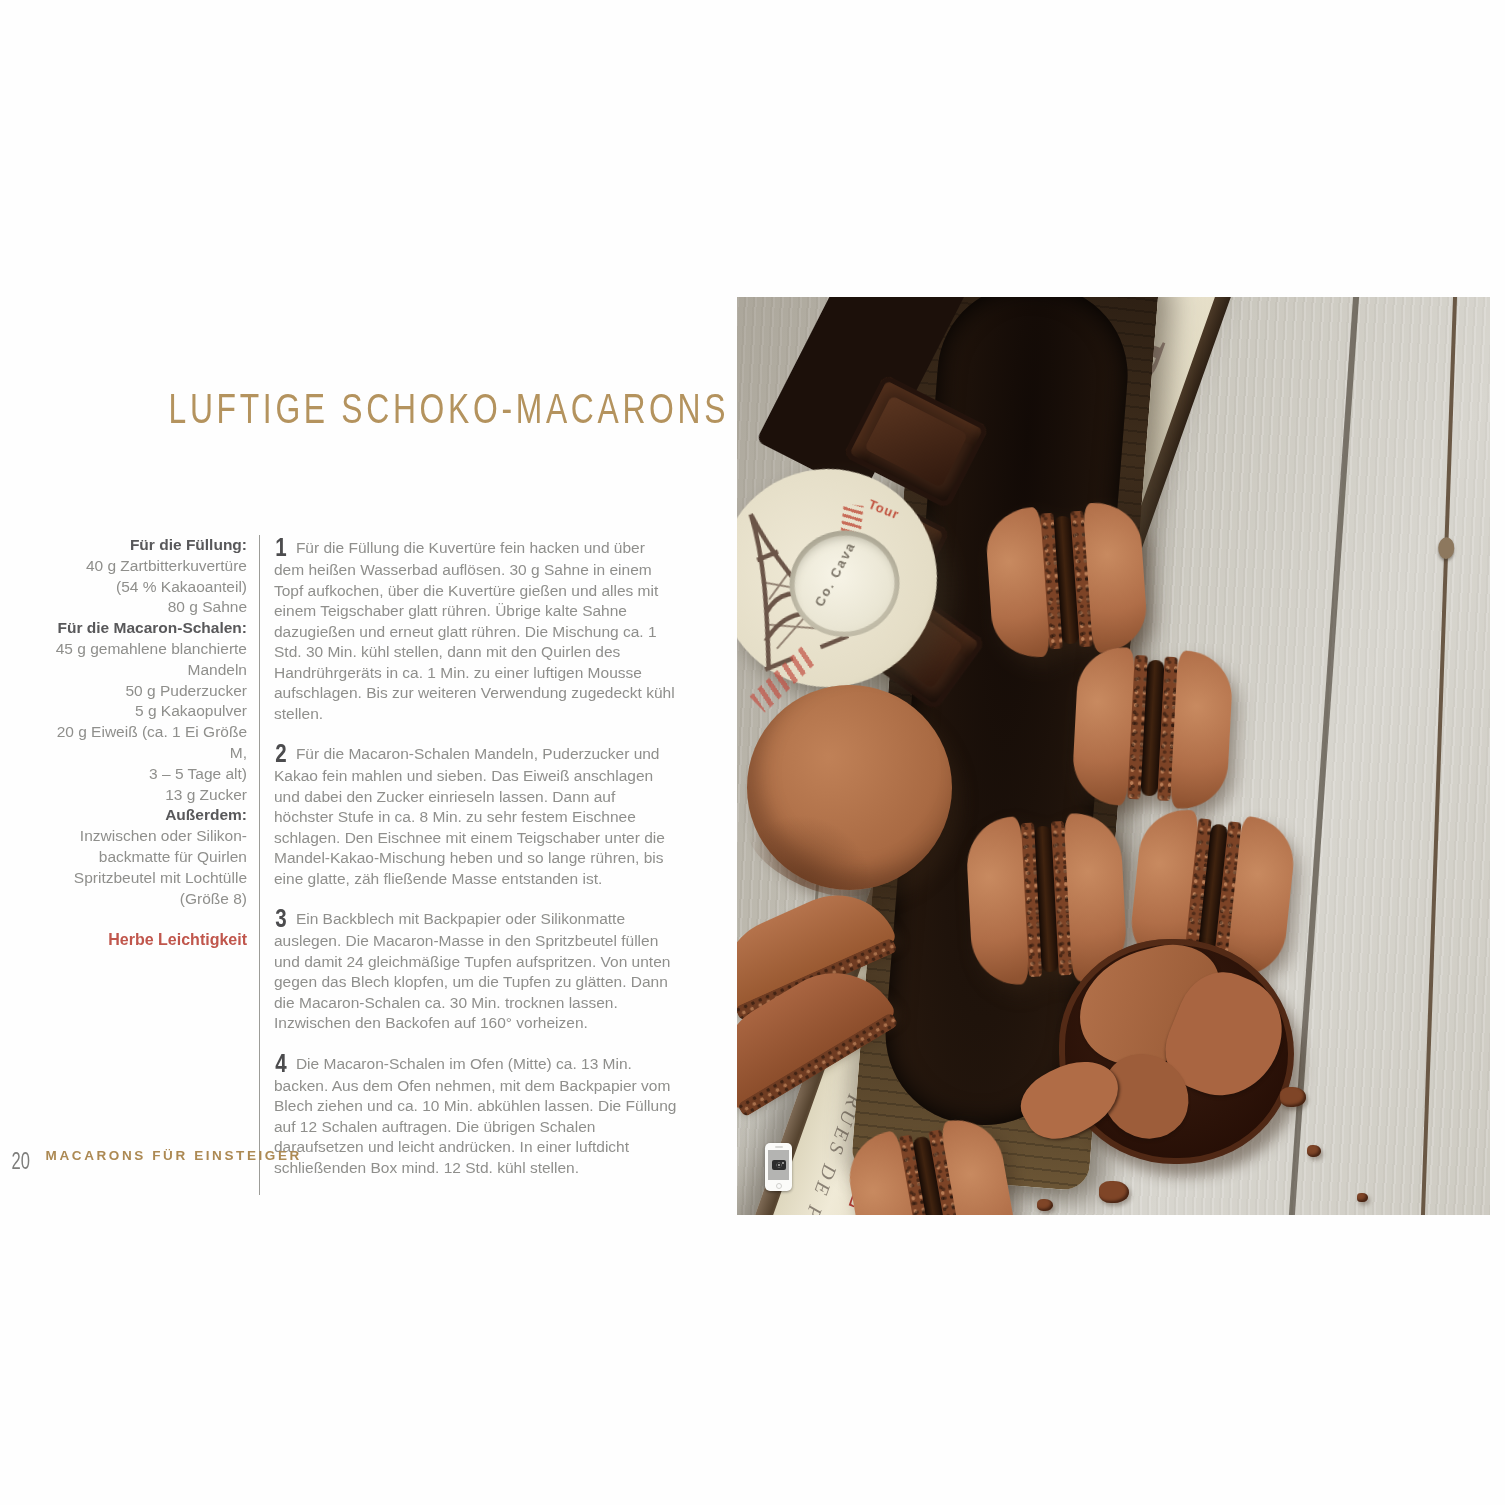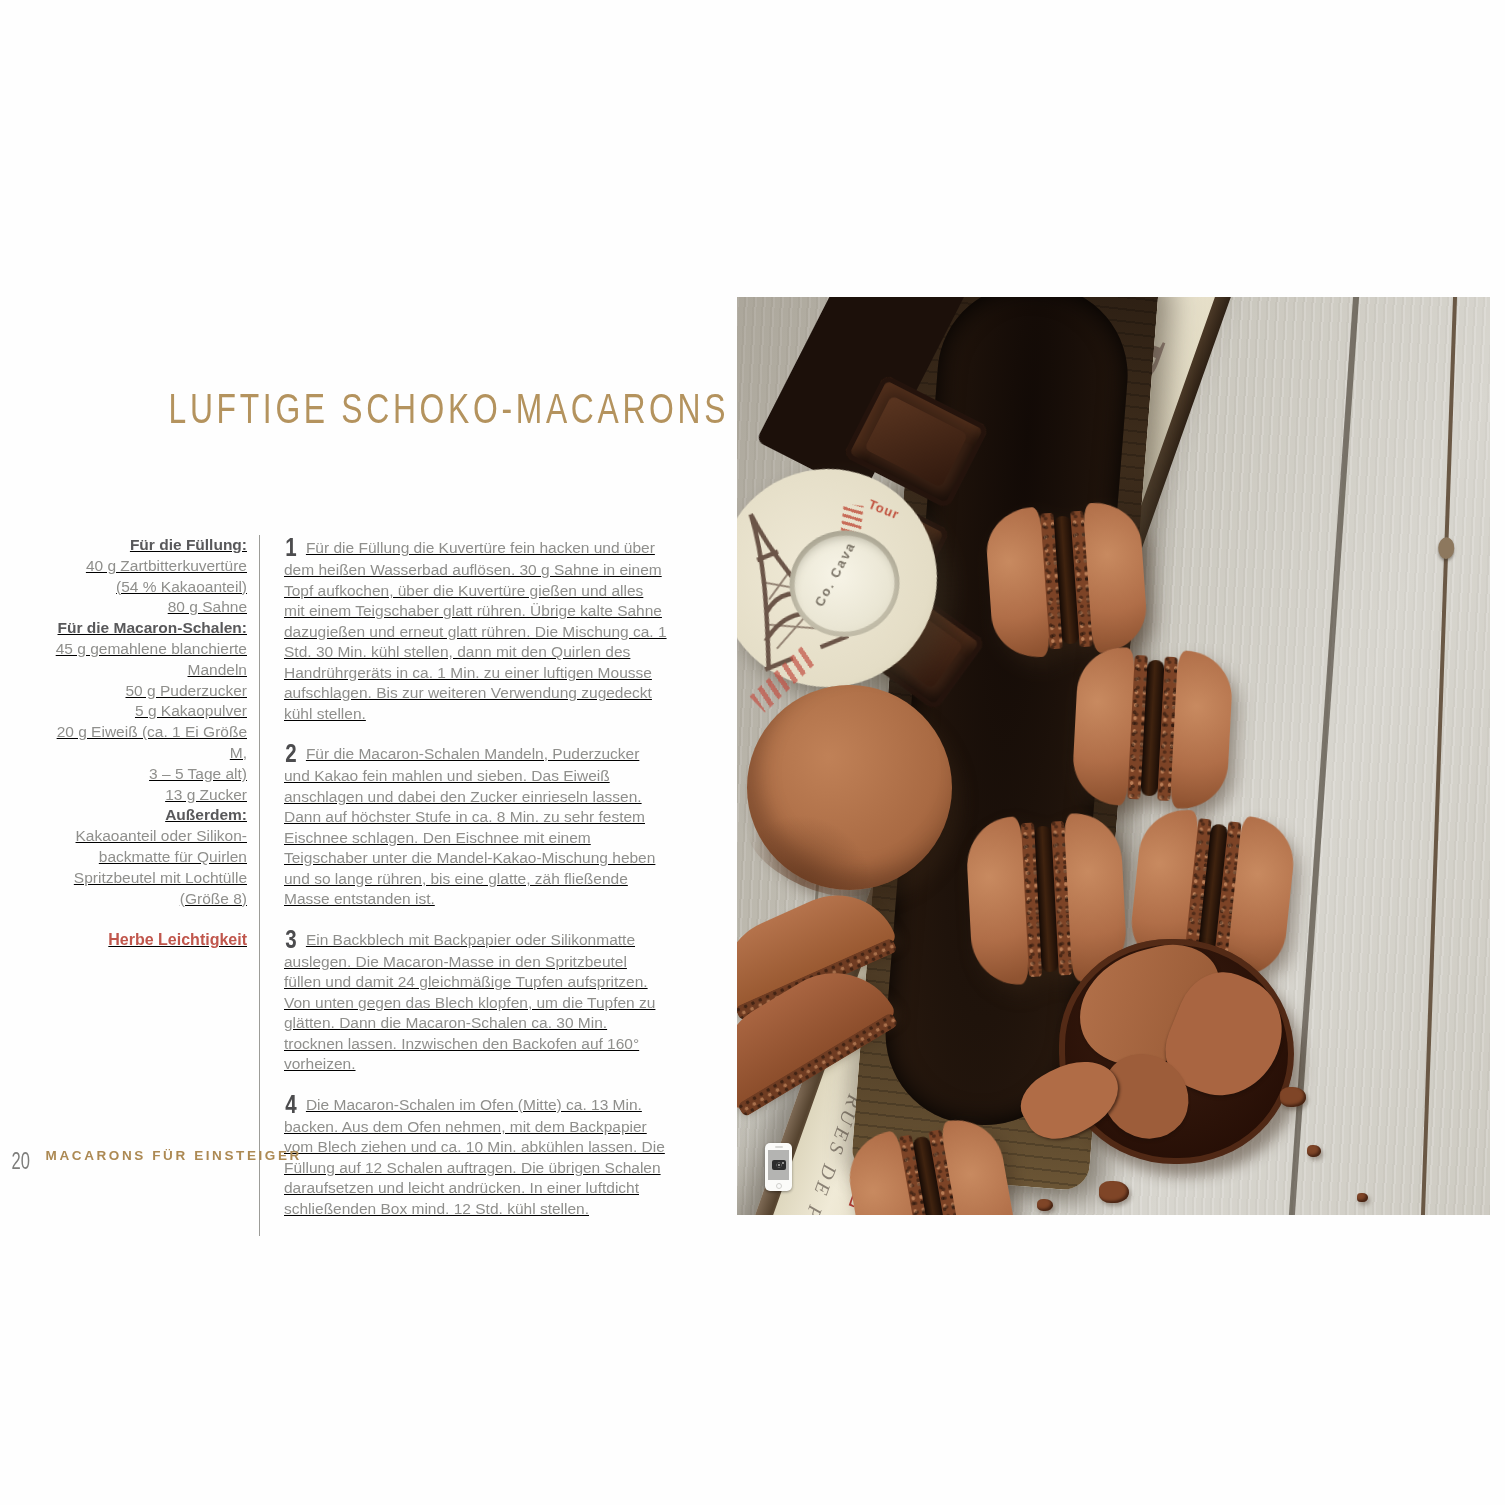--- a/index.html
+++ b/index.html
@@ -5,28 +5,28 @@
   html,body{margin:0;padding:0;}
   body{width:1505px;height:1505px;position:relative;background:#fefefe;overflow:hidden;
        font-family:"Liberation Sans",sans-serif;}
 
   
   .recipe-header{position:absolute;left:70px;top:384px;width:572px;text-align:center;}
   .recipe-title{margin:0;font-size:43px;font-weight:400;color:#b4935e;letter-spacing:5px;
        display:inline-block;transform:scaleX(.74);transform-origin:center;white-space:nowrap;}
   .recipe-intro{margin:12px auto 0;width:566px;font-size:16.5px;line-height:22px;color:#57534c;}
 
-  .cols{position:absolute;left:45px;top:535px;width:632px;display:flex;align-items:stretch;text-decoration:underline;}
+  .cols{position:absolute;left:45px;top:535px;width:632px;display:flex;align-items:stretch;}
   .ingredients{width:202px;text-align:right;font-size:15.5px;line-height:20.8px;color:#8f8f8c;}
   .ing-line.bold{font-weight:700;color:#58585a;}
   .highlight{margin:21px 0 20px;color:#c0564c;font-weight:700;font-size:16px;}
   .col-divider{width:1px;background:#9c9c98;margin-left:12px;}
   .steps{width:403px;padding-left:14px;font-size:15.5px;line-height:20.5px;color:#8f8f8c;
          hyphens:auto;}
-  .step{margin:0 10px 17px;}
+  .step{margin:0 0 17px;}
   .step-num{display:inline-block;font-size:25px;line-height:1;font-weight:700;color:#4c4c4e;
             transform:scaleX(.82);margin-right:8px;vertical-align:-3px;}
 
   .page-footer{position:absolute;left:8px;top:1148px;display:flex;align-items:flex-start;}
   .page-num{font-size:23px;color:#7d7d7b;display:inline-block;transform:scaleX(.72);}
   .footer-label{margin-left:12px;font-size:13.5px;font-weight:700;color:#ac8953;letter-spacing:2.6px;}
 
   
   .photo{position:absolute;left:737px;top:297px;width:753px;height:918px;overflow:hidden;
          background:#c7c4ba;margin:0;}
@@ -190,21 +190,21 @@
         <div class="ing-line normal">80 g Sahne</div>
         <div class="ing-line bold">Für die Macaron-Schalen:</div>
         <div class="ing-line normal">45 g gemahlene blanchierte</div>
         <div class="ing-line normal">Mandeln</div>
         <div class="ing-line normal">50 g Puderzucker</div>
         <div class="ing-line normal">5 g Kakaopulver</div>
         <div class="ing-line normal">20 g Eiweiß (ca. 1 Ei Größe M,</div>
         <div class="ing-line normal">3 – 5 Tage alt)</div>
         <div class="ing-line normal">13 g Zucker</div>
         <div class="ing-line bold">Außerdem:</div>
-        <div class="ing-line normal">Kakaoanteil oder Silikon-</div>
+        <div class="ing-line normal">Inzwischen oder Silikon-</div>
         <div class="ing-line normal">backmatte für Quirlen</div>
         <div class="ing-line normal">Spritzbeutel mit Lochtülle</div>
         <div class="ing-line normal">(Größe 8)</div>
       </div>
     <div class="highlight">Herbe Leichtigkeit</div>
   </aside>
   <div class="col-divider"></div>
   <section class="steps">
     <div>
 

